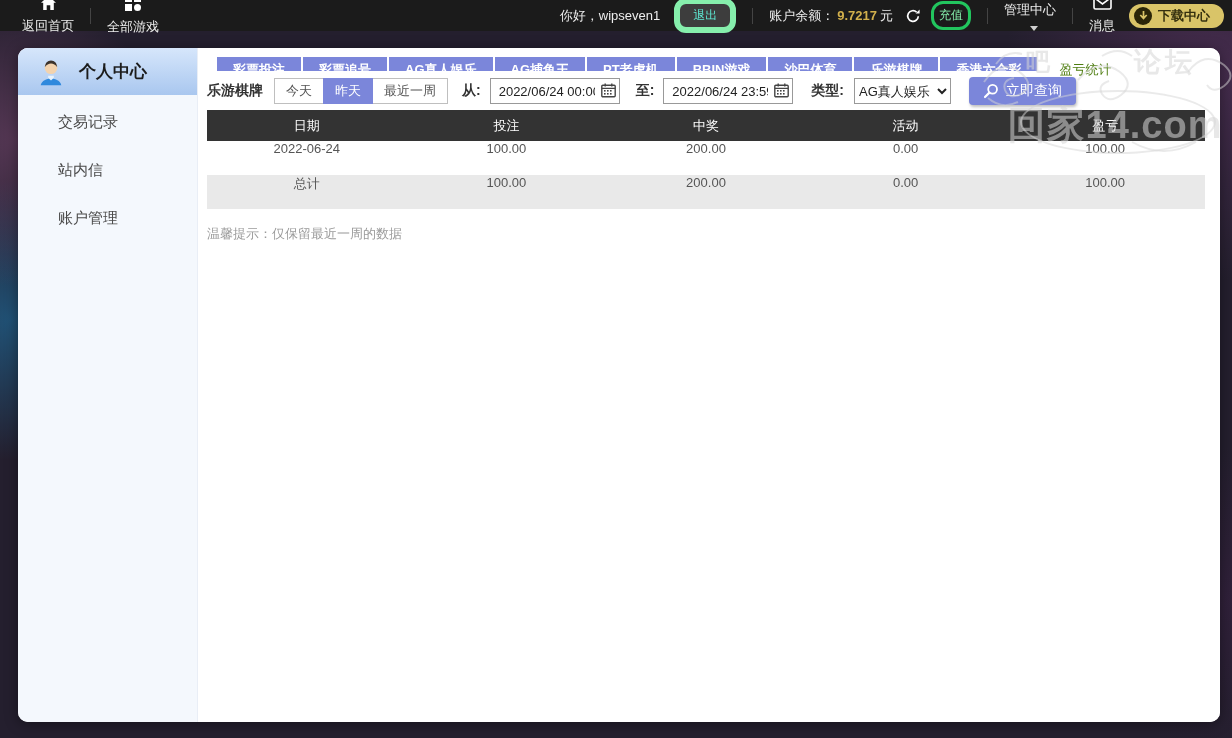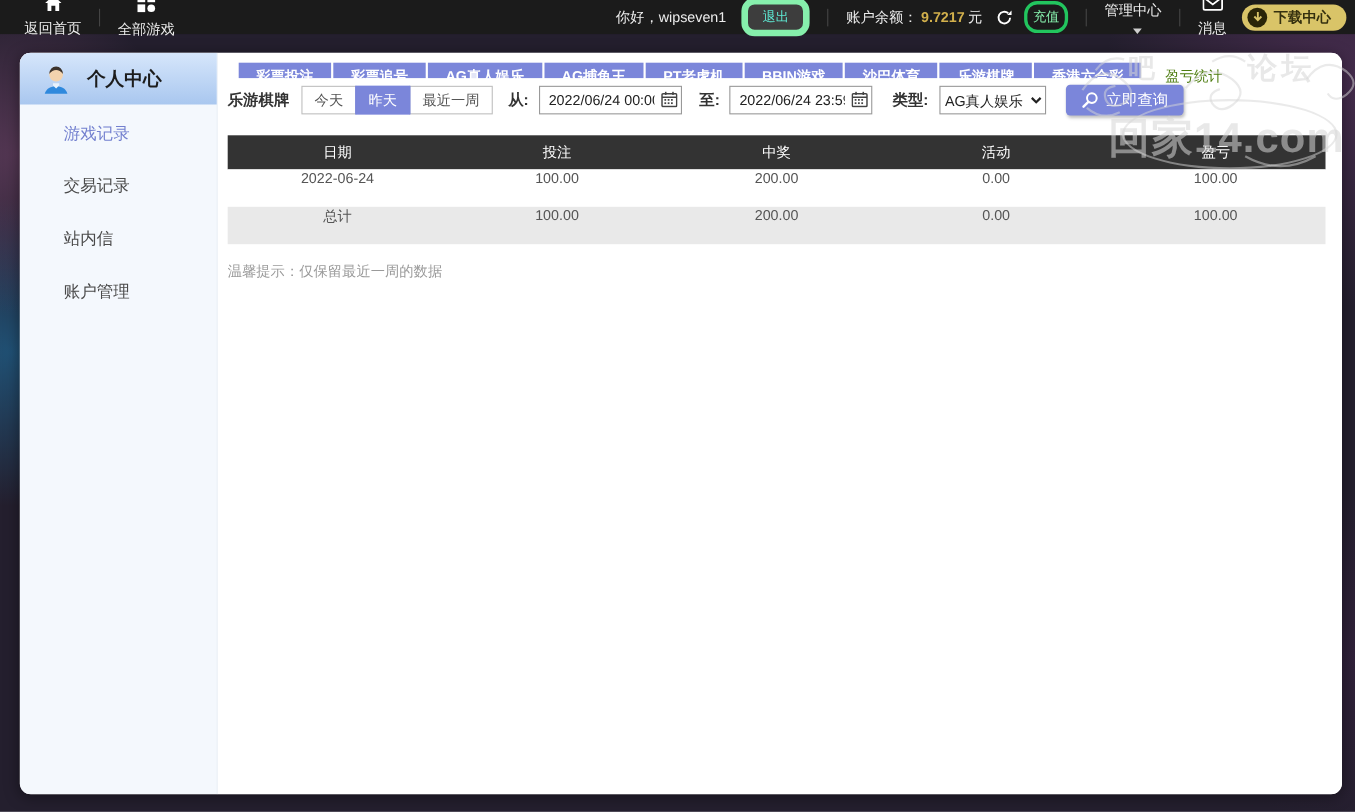--- a/index.html
+++ b/index.html
@@ -102,21 +102,21 @@
     margin-left:10px; width:97px; height:26px; border:1px solid #999;
     font-size:13px; color:#222; background:#fff; font-family:inherit; cursor:pointer;
   }
   .search-btn {
     margin-left:18px; background:#7b86da; border:none; border-radius:4px; color:#fff;
     height:28px; padding:0 14px; font-size:14px; display:flex; align-items:center; gap:7px;
     cursor:pointer; box-shadow:1px 2px 3px rgba(0,0,0,0.25); font-family:inherit;
   }
 
   
-  .data-table { margin-top:18px; }
+  .data-table { margin-top:5px; }
   .t-header { display:flex; background:#333; color:#fff; height:31px; align-items:center; font-size:13px; }
   .t-cell { flex:1; text-align:center; }
   .t-row { display:flex; height:34px; align-items:flex-start; font-size:13px; color:#555; background:#fff; }
   .t-row.alt { background:#e9e9e9; }
 
   .tip { margin-top:16px; font-size:13px; color:#9a9a9a; }
 
   
   .watermark {
     position:absolute; top:34px; right:0; width:250px; height:140px;
@@ -199,21 +199,20 @@
     <div class="sidebar-header">
       <svg width="30" height="30" viewBox="0 0 32 32">
         <circle cx="16" cy="11.5" r="6.7" fill="#f3d3ae"></circle>
         <path d="M9.3 11 q0.8-7.3 6.7-7.3 q5.9 0 6.7 7.3 q-3-4 -6.7-4 q-3.7 0-6.7 4z" fill="#3c332c"></path>
         <path d="M5 30 c2.5-9.5 19.5-9.5 22 0 z" fill="#2f89dd"></path>
         <path d="M13 22 l3 3 3-3 v-2 h-6z" fill="#e8f2fc"></path>
       </svg>
       <span>个人中心</span>
     </div>
     <div class="sidebar-menu">
-      <div class="menu-item active">游戏记录</div>
       <div class="menu-item">交易记录</div>
       <div class="menu-item">站内信</div>
       <div class="menu-item">账户管理</div>
     </div>
   </div>
 
   <div class="content">
 
     <div class="tab-row">
       <div class="tab">彩票投注</div>

